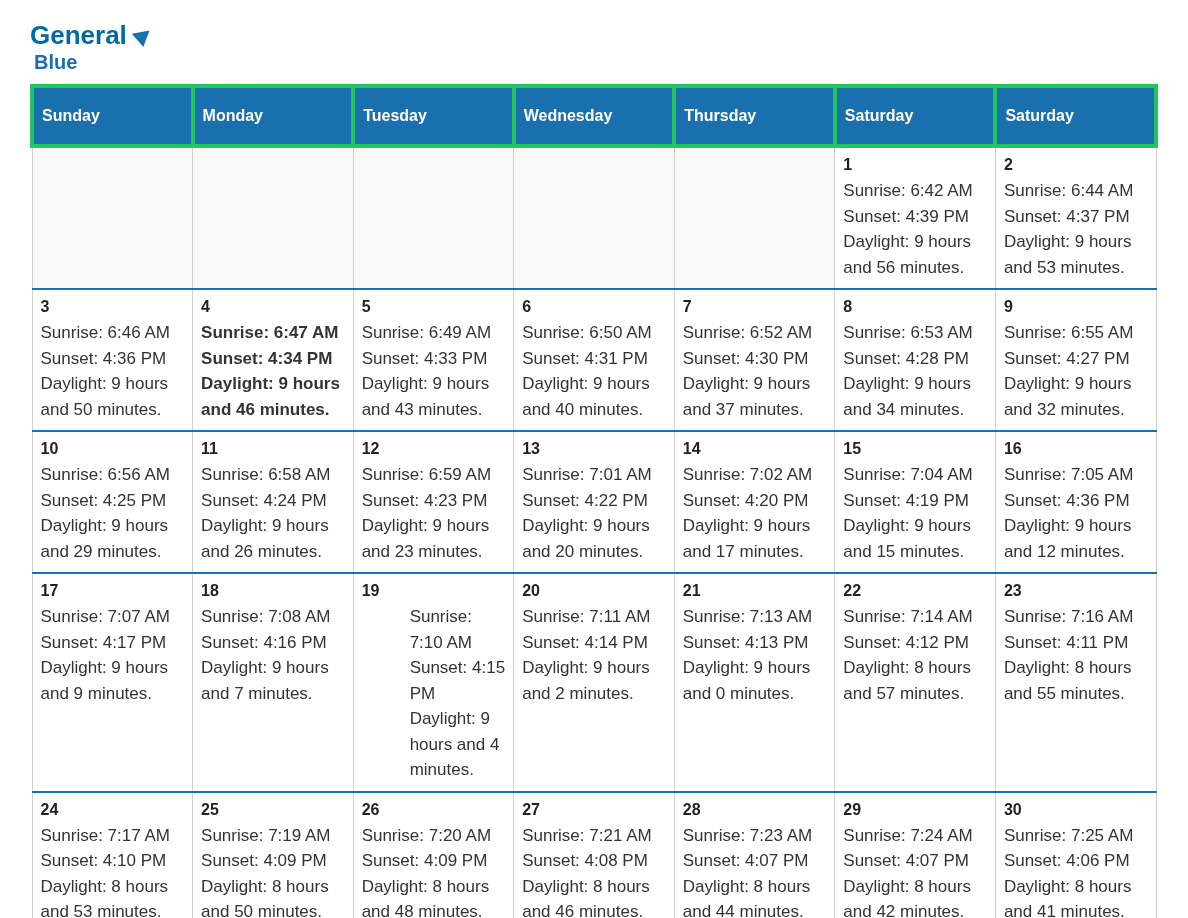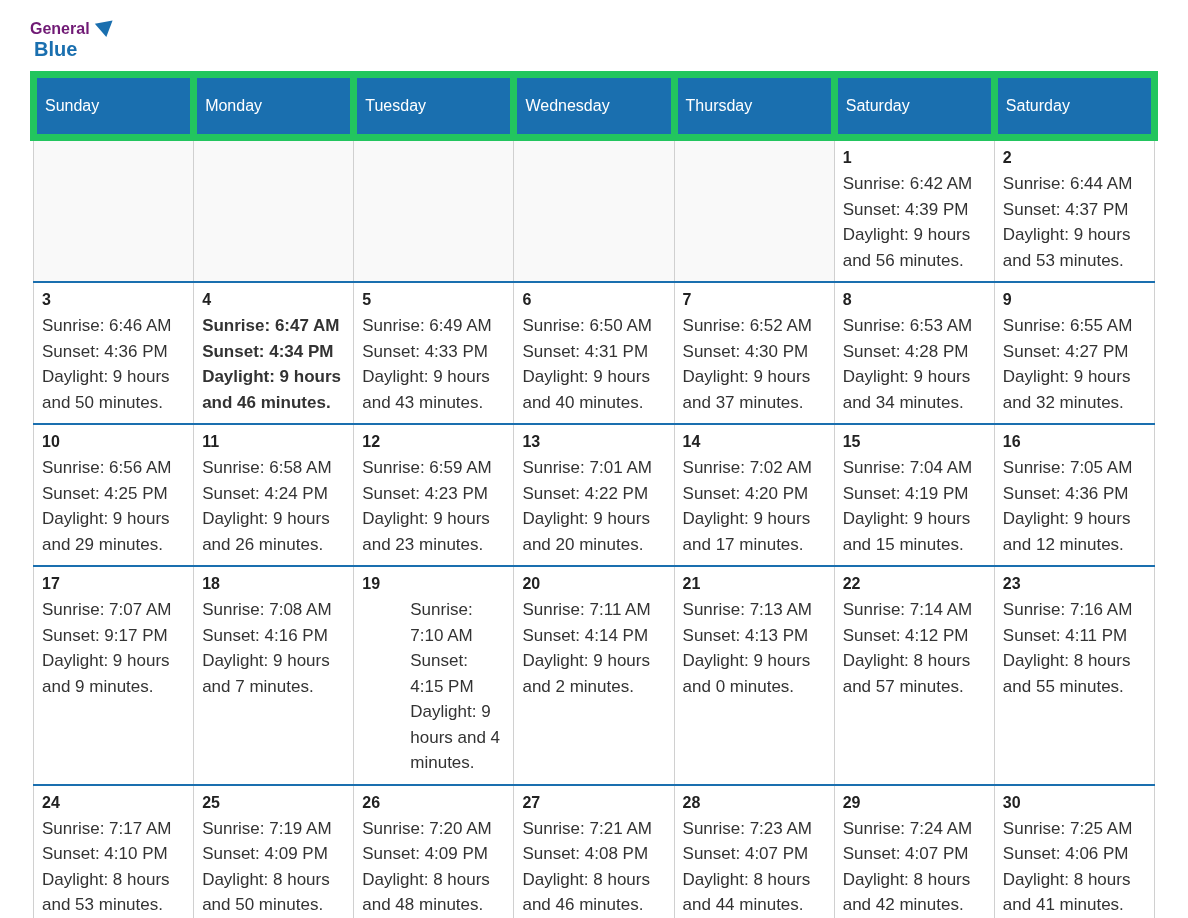--- a/index.html
+++ b/index.html
@@ -14,23 +14,23 @@
       display: flex;
       justify-content: space-between;
       align-items: flex-start;
       margin-bottom: 10px;
     }
     .logo-area {
       display: flex;
       align-items: center;
     }
     .logo-text {
-      font-size: 16px;
+      font-size: 26px;
       font-weight: bold;
-      color: #701a75;
+      color: #0369a1;
     }
     .logo-blue {
       color: #1a6faf;
     }
     .title-area {
       text-align: right;
     }
     .page-title {
       font-size: 48px;
       font-weight: 300;
@@ -46,24 +46,24 @@
       width: 100%;
       border-collapse: collapse;
       margin-top: 10px;
     }
     .calendar-table thead tr {
       background-color: #1a6faf;
     }
     .calendar-table thead th {
       color: #fff;
       font-size: 16px;
-      font-weight: normal;
+      font-weight: bold;
       padding: 19px 8px;
       text-align: left;
-      border: 7px solid #22c55e;
+      border: 4px solid #22c55e;
     }
     .calendar-table tbody tr {
       border-bottom: 2px solid #1a6faf;
     }
     .calendar-table tbody td {
       vertical-align: top;
       padding: 8px;
       font-size: 13px;
       color: #333;
       border: 1px solid #d0d0d0;
@@ -220,21 +220,21 @@
           <div class="day-number">16</div>
           <div class="day-info" style="white-space: pre-line;">Sunrise: 7:05 AM
 Sunset: 4:36 PM
 Daylight: 9 hours and 12 minutes.</div>
         </td>
       </tr>
       <tr>
         <td>
           <div class="day-number">17</div>
           <div class="day-info" style="white-space: pre-line;">Sunrise: 7:07 AM
-Sunset: 9:17 PM
+Sunset: 4:17 PM
 Daylight: 9 hours and 9 minutes.</div>
         </td>
         <td>
           <div class="day-number">18</div>
           <div class="day-info" style="white-space: pre-line;">Sunrise: 7:08 AM
 Sunset: 4:16 PM
 Daylight: 9 hours and 7 minutes.</div>
         </td>
         <td>
           <div class="day-number">19</div>

